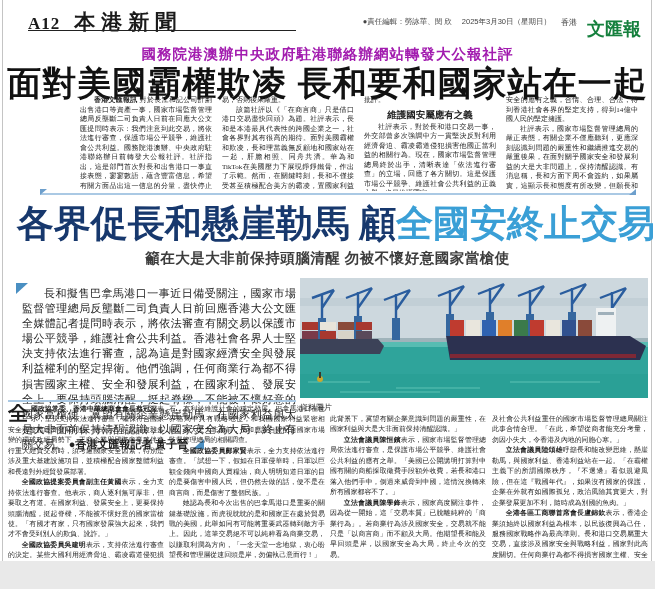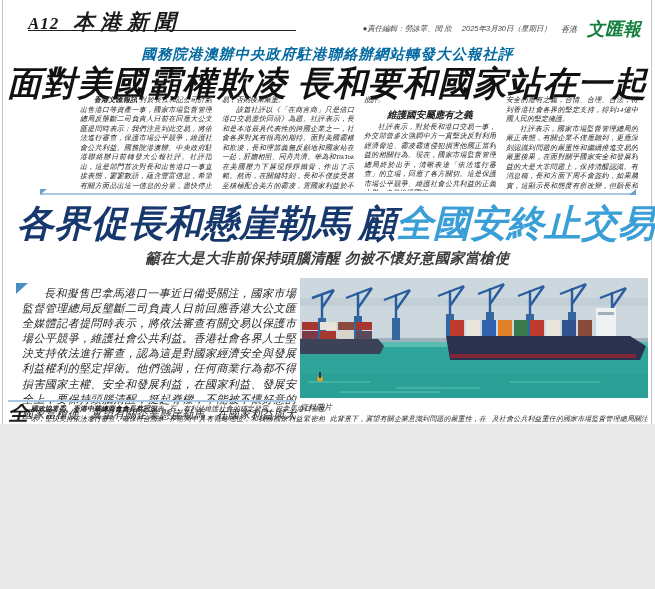--- a/index.html
+++ b/index.html
@@ -1,33 +1,33 @@
 <!DOCTYPE html>
 <html><head>
 <meta charset="utf-8">
 <style>
   html,body{margin:0;padding:0;background:#e9e9e9;}
-  .page{position:relative;width:655px;height:424px;background:#ffffff;overflow:hidden;
-        font-family:"Liberation Serif",serif;color:#1a1a1a;font-style:italic;}
+  .page{position:relative;width:655px;height:561px;background:#ffffff;overflow:hidden;
+        font-family:"Liberation Serif",serif;color:#1a1a1a;}
   .edge{position:absolute;top:0;bottom:0;width:1px;background:#c4c4c4;}
   .edge.l{left:2px}.edge.r{left:651px}
 
   
   .hdr-left{position:absolute;top:8px;left:28px;display:flex;align-items:baseline;gap:14px;}
   .pageno{font-size:17px;font-weight:bold;letter-spacing:1px;}
   .section{font-size:21px;font-weight:bold;letter-spacing:6px;}
   .hdr-rule{position:absolute;top:30px;left:28px;width:268px;height:1px;background:#222;}
-  .hdr-right{position:absolute;top:17px;right:14px;display:flex;align-items:center;gap:10px;
+  .hdr-right{position:absolute;top:17px;right:14px;display:flex;align-items:flex-start;gap:10px;
              font-size:7.5px;color:#444;font-family:"Liberation Sans",sans-serif;}
   .masthead{font-size:18px;font-weight:bold;color:#15803d;font-family:"Liberation Serif",serif;}
   .place{font-size:8px;color:#333;}
 
   
   .kicker{position:absolute;top:45px;left:0;width:655px;text-align:center;font-size:14.5px;
-          font-family:"Liberation Sans",sans-serif;font-weight:600;color:#0369a1;letter-spacing:1px;}
+          font-family:"Liberation Sans",sans-serif;font-weight:600;color:#a21caf;letter-spacing:1px;}
   .headline1{position:absolute;top:61px;left:0;width:655px;text-align:center;font-size:34px;
              font-family:"Liberation Sans",sans-serif;font-weight:900;color:#111;letter-spacing:1px;}
   .tcol{position:absolute;top:96px;width:132px;height:95px;overflow:hidden;font-size:7px;
         line-height:9.55px;text-align:justify;color:#222;}
   .tcol p,.bcol p{margin:0;text-indent:2em;}
   .tcol p.ni,.bcol p.ni{text-indent:0;}
   .tcol .sub{text-indent:0;text-align:center;font-weight:bold;font-size:9.5px;line-height:17px;
              font-family:"Liberation Sans",sans-serif;}
   
   .ribbon{position:absolute;top:193px;left:40px;width:596px;height:2px;background:#aac9e4;}

